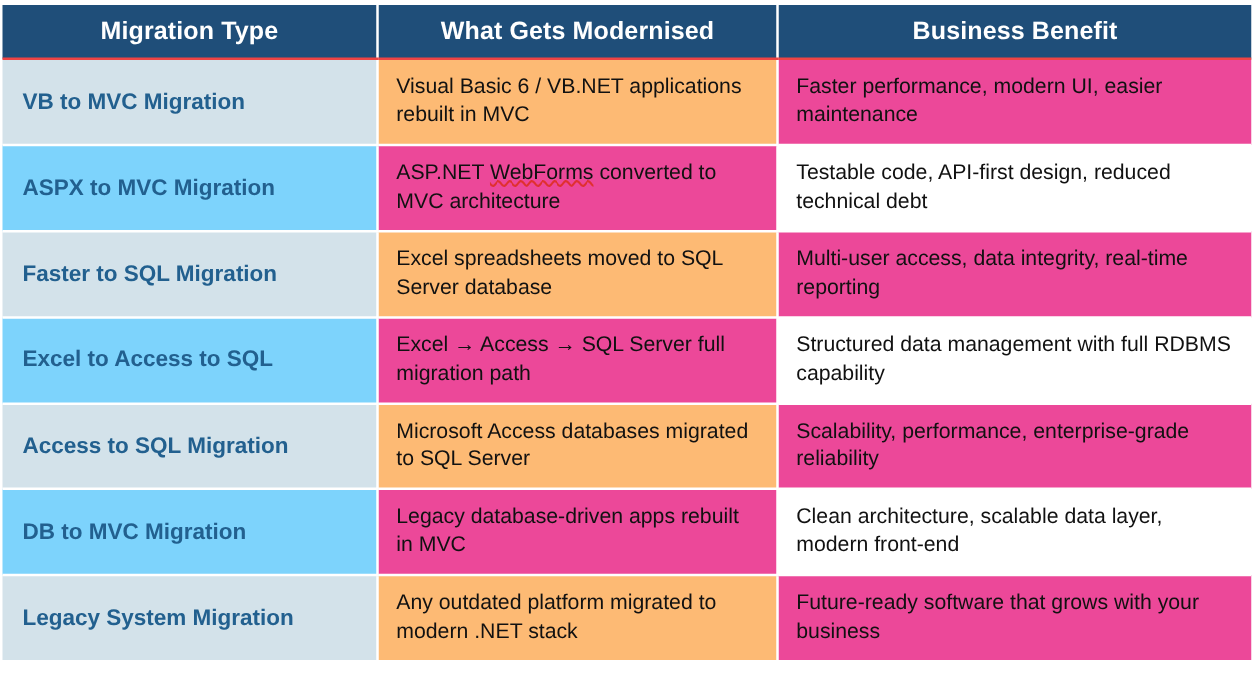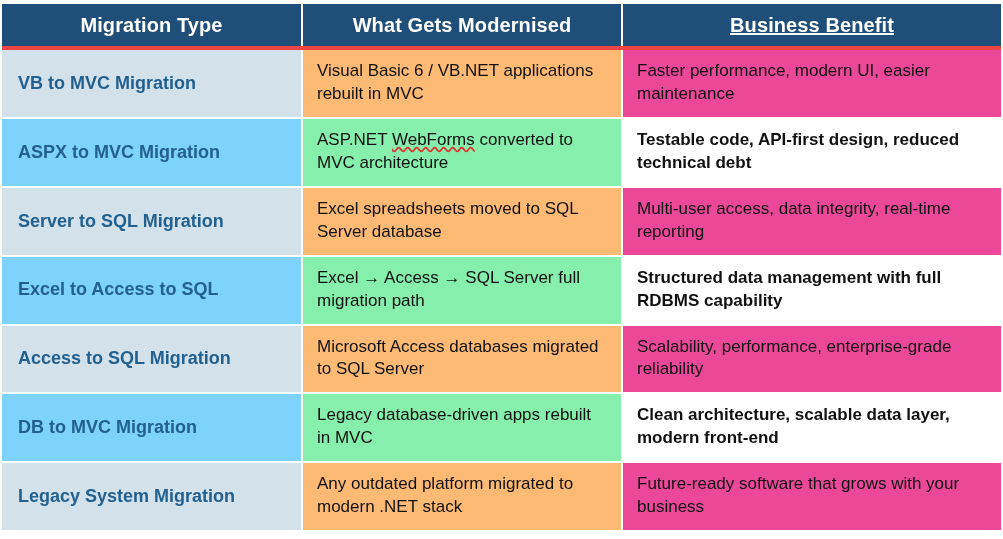--- a/index.html
+++ b/index.html
@@ -38,24 +38,24 @@
   
   thead th {
     background: #1F4E79;
     color: #ffffff;
     font-size: 20px;
     font-weight: bold;
     text-align: center;
     height: 42px;
     padding: 0 6px;
     border-right: 2px solid #ffffff;
-    border-bottom: 4px solid #ef4444;
+    border-bottom: 2px solid #ef4444;
     letter-spacing: 0.1px;
   }
-  thead th:last-child { border-right: none; text-decoration: underline; }
+  thead th:last-child { border-right: none; }
 
   
   tbody td {
     font-size: 17px;
     line-height: 1.35;
     vertical-align: middle;
     padding: 10px 14px 11px 14px;
     border-right: 2px solid #ffffff;
     border-bottom: 2px solid #ffffff;
     color: #111111;
@@ -68,25 +68,25 @@
     font-weight: bold;
     color: #22608F;
     font-size: 18px;
     padding-left: 16px;
   }
   tr.row-odd  td.cell-type { background: #D3E2EA; }
   tr.row-even td.cell-type { background: #7dd3fc; }
 
   
   tr.row-odd  td.cell-modern { background: #fdba74; }
-  tr.row-even td.cell-modern { background: #86efac; }
+  tr.row-even td.cell-modern { background: #ec4899; }
 
   
   tr.row-odd  td.cell-benefit { background: #ec4899; }
-  tr.row-even td.cell-benefit { background: #FFFFFF; font-weight: bold; }
+  tr.row-even td.cell-benefit { background: #FFFFFF; }
 
   
   tbody tr { box-shadow: inset 0 -1px 0 #D8D8D8; }
 
   .spell-error {
     text-decoration: underline wavy #E03030;
     text-decoration-skip-ink: none;
   }
 </style>
 </head>
@@ -114,21 +114,21 @@
         <td class="cell-benefit">Faster performance, modern UI, easier maintenance</td>
       </tr>
 
       <tr class="row-even">
         <td class="cell-type">ASPX to MVC Migration</td>
         <td class="cell-modern"><span>ASP.NET </span><span class="spell-error">WebForms</span><span> converted to MVC architecture</span></td>
         <td class="cell-benefit">Testable code, API-first design, reduced technical debt</td>
       </tr>
 
       <tr class="row-odd">
-        <td class="cell-type">Server to SQL Migration</td>
+        <td class="cell-type">Faster to SQL Migration</td>
         <td class="cell-modern">Excel spreadsheets moved to SQL Server database</td>
         <td class="cell-benefit">Multi-user access, data integrity, real-time reporting</td>
       </tr>
 
       <tr class="row-even">
         <td class="cell-type">Excel to Access to SQL</td>
         <td class="cell-modern">Excel → Access → SQL Server full migration path</td>
         <td class="cell-benefit">Structured data management with full RDBMS capability</td>
       </tr>
 

